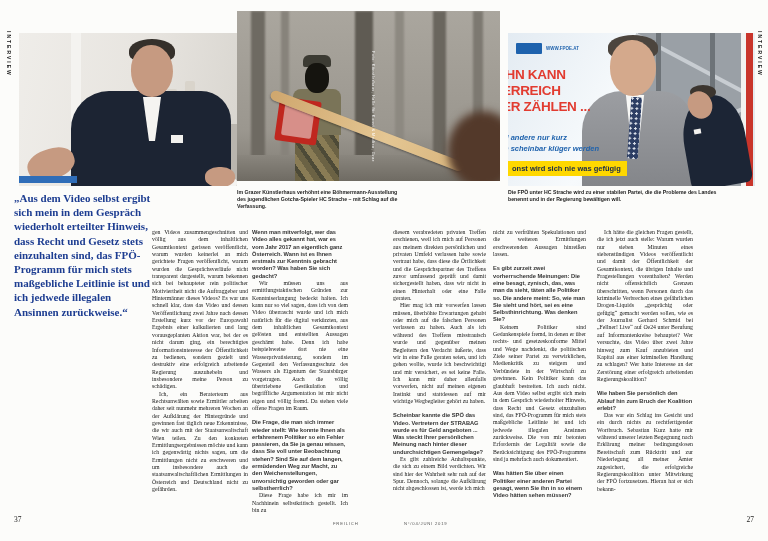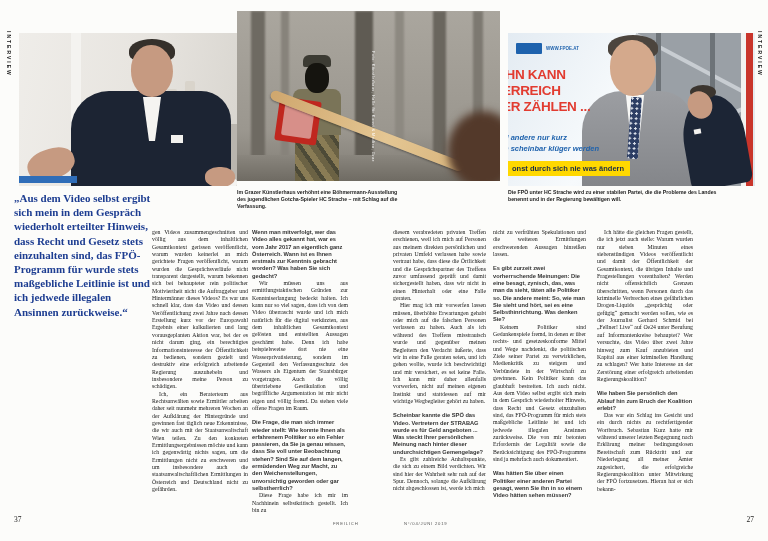--- a/index.html
+++ b/index.html
@@ -141,31 +141,31 @@
     <div class="url">WWW.FPOE.AT</div>
     <div class="headline">
       <div>IHN KANN</div>
       <div>ERREICH</div>
       <div>ER ZÄHLEN ...</div>
     </div>
     <div class="sub">
       <div>d andere nur kurz</div>
       <div>n scheinbar klüger werden</div>
     </div>
-    <div class="highlight">onst durch sich nie was ändern</div>
+    <div class="highlight">onst wird sich nie was gefügig</div>
     <div class="s-body"></div>
     <div class="s-sq"></div>
     <div class="s-hair"></div>
     <div class="s-head"></div>
   </div>
 
   <div class="caption cap-mid">Im Grazer Künstlerhaus verhöhnt eine Böhmermann-Ausstellung des jugendlichen Gotcha-Spieler HC Strache – mit Schlag auf die Verfassung.</div>
   <div class="caption cap-right">Die FPÖ unter HC Strache wird zu einer stabilen Partei, die die Probleme des Landes benennt und in der Regierung bewältigen will.</div>
 
-  <div class="quote">„Aus dem Video selbst ergibt sich mein in dem Gespräch wiederholt erteilter Hinweis, dass Recht und Gesetz stets einzuhalten sind, das FPÖ-Programm für wurde stets maßgebliche Leitlinie ist und ich jedwede illegalen Ansinnen zurückweise.“</div>
+  <div class="quote">„Aus dem Video selbst ergibt sich mein in dem Gespräch wiederholt erteilter Hinweis, dass Recht und Gesetz stets einzuhalten sind, das FPÖ-Programm für mich stets maßgebliche Leitlinie ist und ich jedwede illegalen Ansinnen zurückweise.“</div>
 
   <div class="col c1">
     <p>gen Videos zusammengeschnitten und völlig aus dem inhaltlichen Gesamtkontext gerissen veröffentlicht, warum wurden keinerlei an mich gerichtete Fragen veröffentlicht, warum wurden die Gesprächsverläufe nicht transparent dargestellt, warum bekennen sich bei behaupteter rein politischer Motiviertheit nicht die Auftraggeber und Hintermänner dieses Videos? Es war uns schnell klar, dass das Video und dessen Veröffentlichung zwei Jahre nach dessen Erstellung kurz vor der Europawahl Ergebnis einer kalkulierten und lang vorausgeplanten Aktion war, bei der es nicht darum ging, ein berechtigtes Informationsinteresse der Öffentlichkeit zu bedienen, sondern gezielt und destruktiv eine erfolgreich arbeitende Regierung auszuhebeln und insbesondere meine Person zu schädigen.</p>
     <p class="ind">Ich, ein Beraterteam aus Rechtsanwälten sowie Ermittler arbeiten daher seit nunmehr mehreren Wochen an der Aufklärung der Hintergründe und gewinnen fast täglich neue Erkenntnisse, die wir auch mit der Staatsanwaltschaft Wien teilen. Zu den konkreten Ermittlungsergebnissen möchte und kann ich gegenwärtig nichts sagen, um die Ermittlungen nicht zu erschweren und um insbesondere auch die staatsanwaltschaftlichen Ermittlungen in Österreich und Deutschland nicht zu gefährden.</p>
   </div>
 
   <div class="col c2">
     <p class="q first">Wenn man mitverfolgt, wer das Video alles gekannt hat, war es vom Jahr 2017 an eigentlich ganz Österreich. Wann ist es Ihnen erstmals zur Kenntnis gebracht worden? Was haben Sie sich gedacht?</p>
     <p class="ind">Wir müssen uns aus ermittlungstaktischen Gründen zur Kenntniserlangung bedeckt halten. Ich kann nur so viel sagen, dass ich von dem Video überrascht wurde und ich mich natürlich für die digital verkürzten, aus dem inhaltlichen Gesamtkontext gelösten und entstellten Aussagen geschämt habe. Denn ich habe beispielsweise dort nie eine Wasserprivatisierung, sondern im Gegenteil den Verfassungsschutz des Wassers als Eigentum der Staatsbürger vorgetragen. Auch die völlig übertriebene Gestikulation und begriffliche Argumentation ist mir nicht eigen und völlig fremd. Da stehen viele offene Fragen im Raum.</p>
     <p class="q">Die Frage, die man sich immer wieder stellt: Wie konnte Ihnen als erfahrenem Politiker so ein Fehler passieren, da Sie ja genau wissen, dass Sie voll unter Beobachtung stehen? Sind Sie auf dem langen, ermüdenden Weg zur Macht, zu den Weichenstellungen, unvorsichtig geworden oder gar selbstherrlich?</p>

